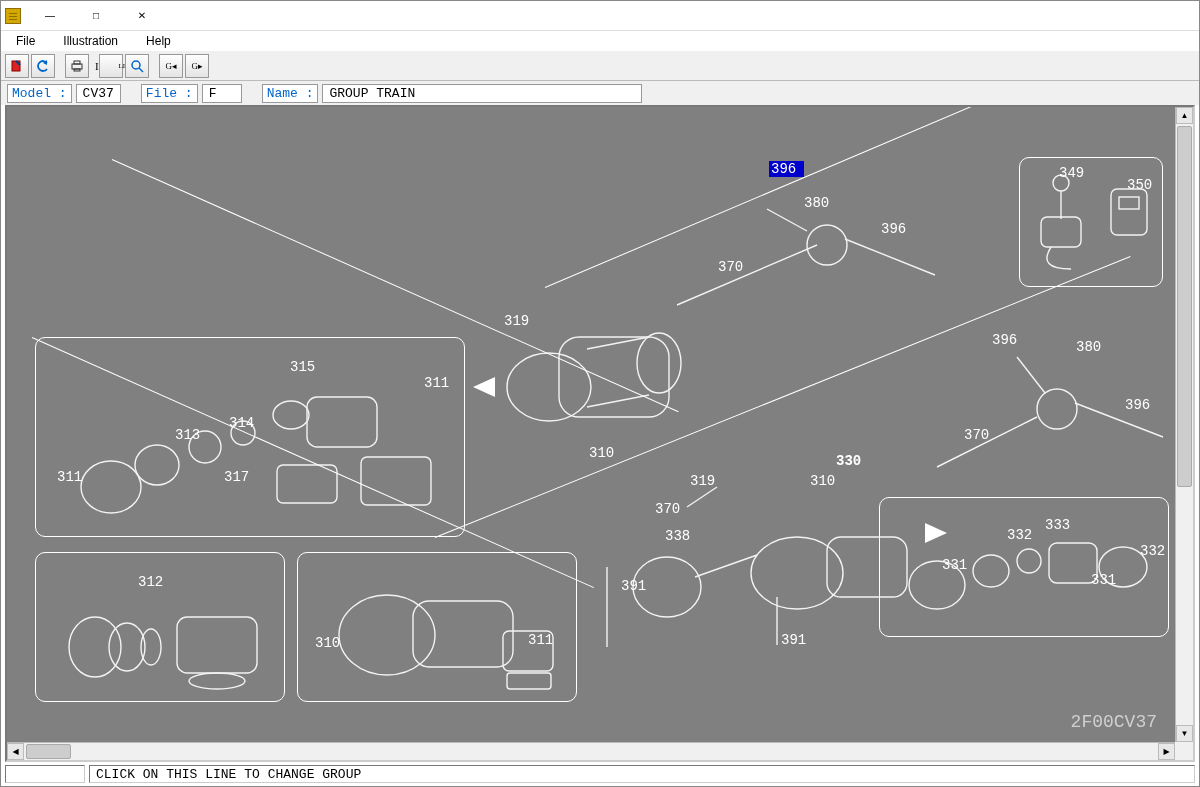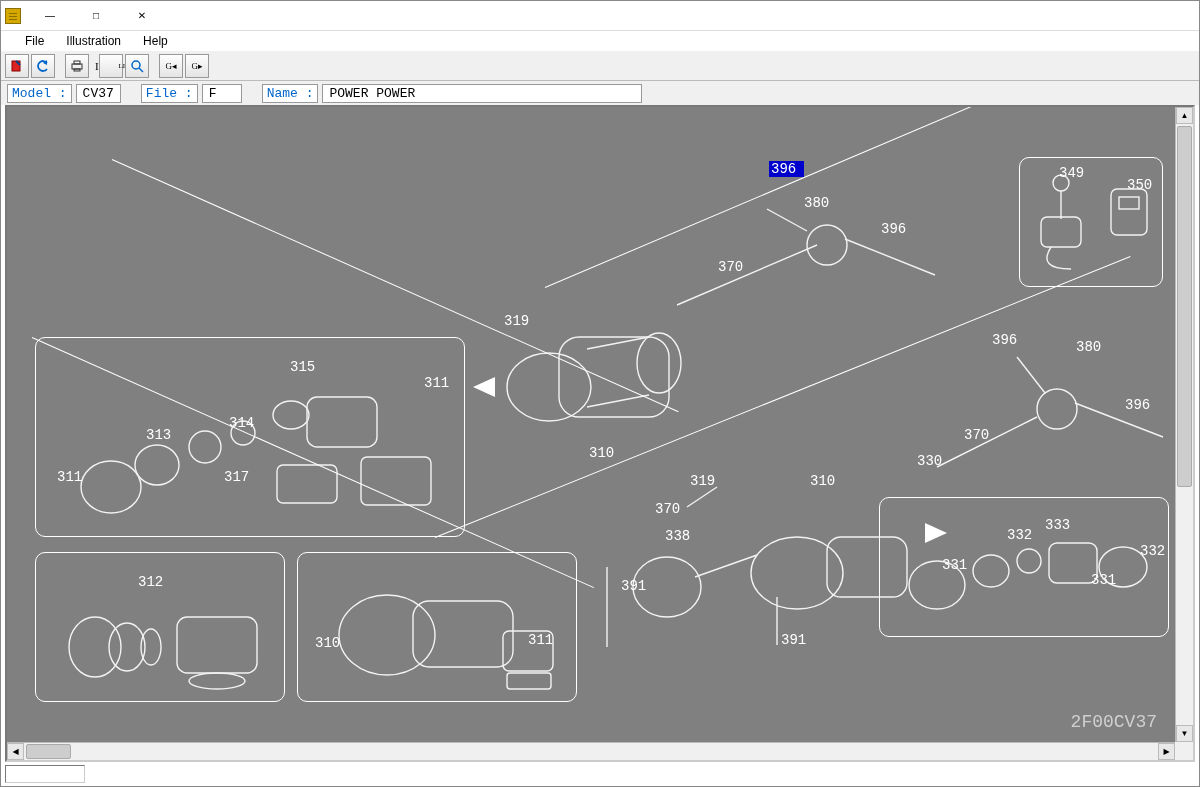--- a/index.html
+++ b/index.html
@@ -39,23 +39,23 @@
   width: 46px; height: 30px;
   display: flex; align-items: center; justify-content: center;
   font-family: "Segoe UI Symbol", sans-serif;
   font-size: 10px;
   cursor: default;
 }
 .menubar {
   height: 20px;
   display: flex;
   align-items: center;
-  padding: 0 16px;
+  padding: 0 7px;
   font-size: 12px;
-  gap: 6px;
+  gap: 12px;
 }
 .menubar span { padding: 2px 8px; cursor: default; }
 .toolbar {
   height: 30px;
   display: flex;
   align-items: center;
   padding: 2px 4px;
   gap: 2px;
   border-bottom: 1px solid #bbb;
   background: #f0f0f0;
@@ -229,21 +229,21 @@
 </div>
 
 <div class="infobar">
   <span class="lbl">Model :</span>
   <span class="val">CV37</span>
   <span style="width:12px;"></span>
   <span class="lbl">File :</span>
   <span class="val">F</span>
   <span style="width:12px;"></span>
   <span class="lbl">Name :</span>
-  <span class="val wide">POWER POWER</span>
+  <span class="val wide">GROUP TRAIN</span>
 </div>
 
 <div class="canvas-wrap">
   <div class="canvas">
     <div class="diagram">
 
       <div class="line" style="left:105px; top:52px; width:620px; transform:rotate(24deg);"></div>
       <div class="line" style="left:25px; top:230px; width:615px; transform:rotate(24deg);"></div>
       <div class="line" style="left:538px; top:180px; width:720px; transform:rotate(-23deg);"></div>
       <div class="line" style="left:428px; top:430px; width:750px; transform:rotate(-22deg);"></div>
@@ -359,32 +359,32 @@
           <div class="callout" style="left: 797px; top: 88px;">380</div>
           <div class="callout" style="left: 874px; top: 114px;">396</div>
           <div class="callout" style="left: 1052px; top: 58px;">349</div>
           <div class="callout" style="left: 1120px; top: 70px;">350</div>
           <div class="callout" style="left: 711px; top: 152px;">370</div>
           <div class="callout" style="left: 497px; top: 206px;">319</div>
           <div class="callout" style="left: 582px; top: 338px;">310</div>
           <div class="callout" style="left: 417px; top: 268px;">311</div>
           <div class="callout" style="left: 283px; top: 252px;">315</div>
           <div class="callout" style="left: 222px; top: 308px;">314</div>
-          <div class="callout" style="left: 139px; top: 320px;">313</div>
+          <div class="callout" style="left: 168px; top: 320px;">313</div>
           <div class="callout" style="left: 50px; top: 362px;">311</div>
           <div class="callout" style="left: 217px; top: 362px;">317</div>
           <div class="callout" style="left: 99px; top: 467px; margin-left: 32px;">312</div>
           <div class="callout" style="left: 308px; top: 528px;">310</div>
           <div class="callout" style="left: 521px; top: 525px;">311</div>
           <div class="callout" style="left: 683px; top: 366px;">319</div>
           <div class="callout" style="left: 648px; top: 394px;">370</div>
           <div class="callout" style="left: 658px; top: 421px;">338</div>
           <div class="callout" style="left: 614px; top: 471px;">391</div>
           <div class="callout" style="left: 803px; top: 366px;">310</div>
-          <div class="callout" style="left: 910px; top: 346px;">330</div>
+          <div class="callout" style="left: 829px; top: 346px; font-weight: bold;">330</div>
           <div class="callout" style="left: 957px; top: 320px;">370</div>
           <div class="callout" style="left: 985px; top: 225px;">396</div>
           <div class="callout" style="left: 1069px; top: 232px;">380</div>
           <div class="callout" style="left: 1118px; top: 290px;">396</div>
           <div class="callout" style="left: 774px; top: 525px;">391</div>
           <div class="callout" style="left: 935px; top: 450px;">331</div>
           <div class="callout" style="left: 1000px; top: 420px;">332</div>
           <div class="callout" style="left: 1038px; top: 410px;">333</div>
           <div class="callout" style="left: 1084px; top: 465px;">331</div>
           <div class="callout" style="left: 1133px; top: 436px;">332</div>
@@ -406,13 +406,16 @@
     <div class="sb-track">
         <div class="sb-thumb-h"></div>
       </div>
     <div class="sb-btn">▶</div>
   </div>
   <div class="sb-corner"></div>
 </div>
 
 <div class="statusbar">
   <div class="seg1"></div>
+  <div class="seg2">
+    <span>CLICK ON THIS LINE TO CHANGE GROUP</span>
+  </div>
 </div>
 
 </body></html>

